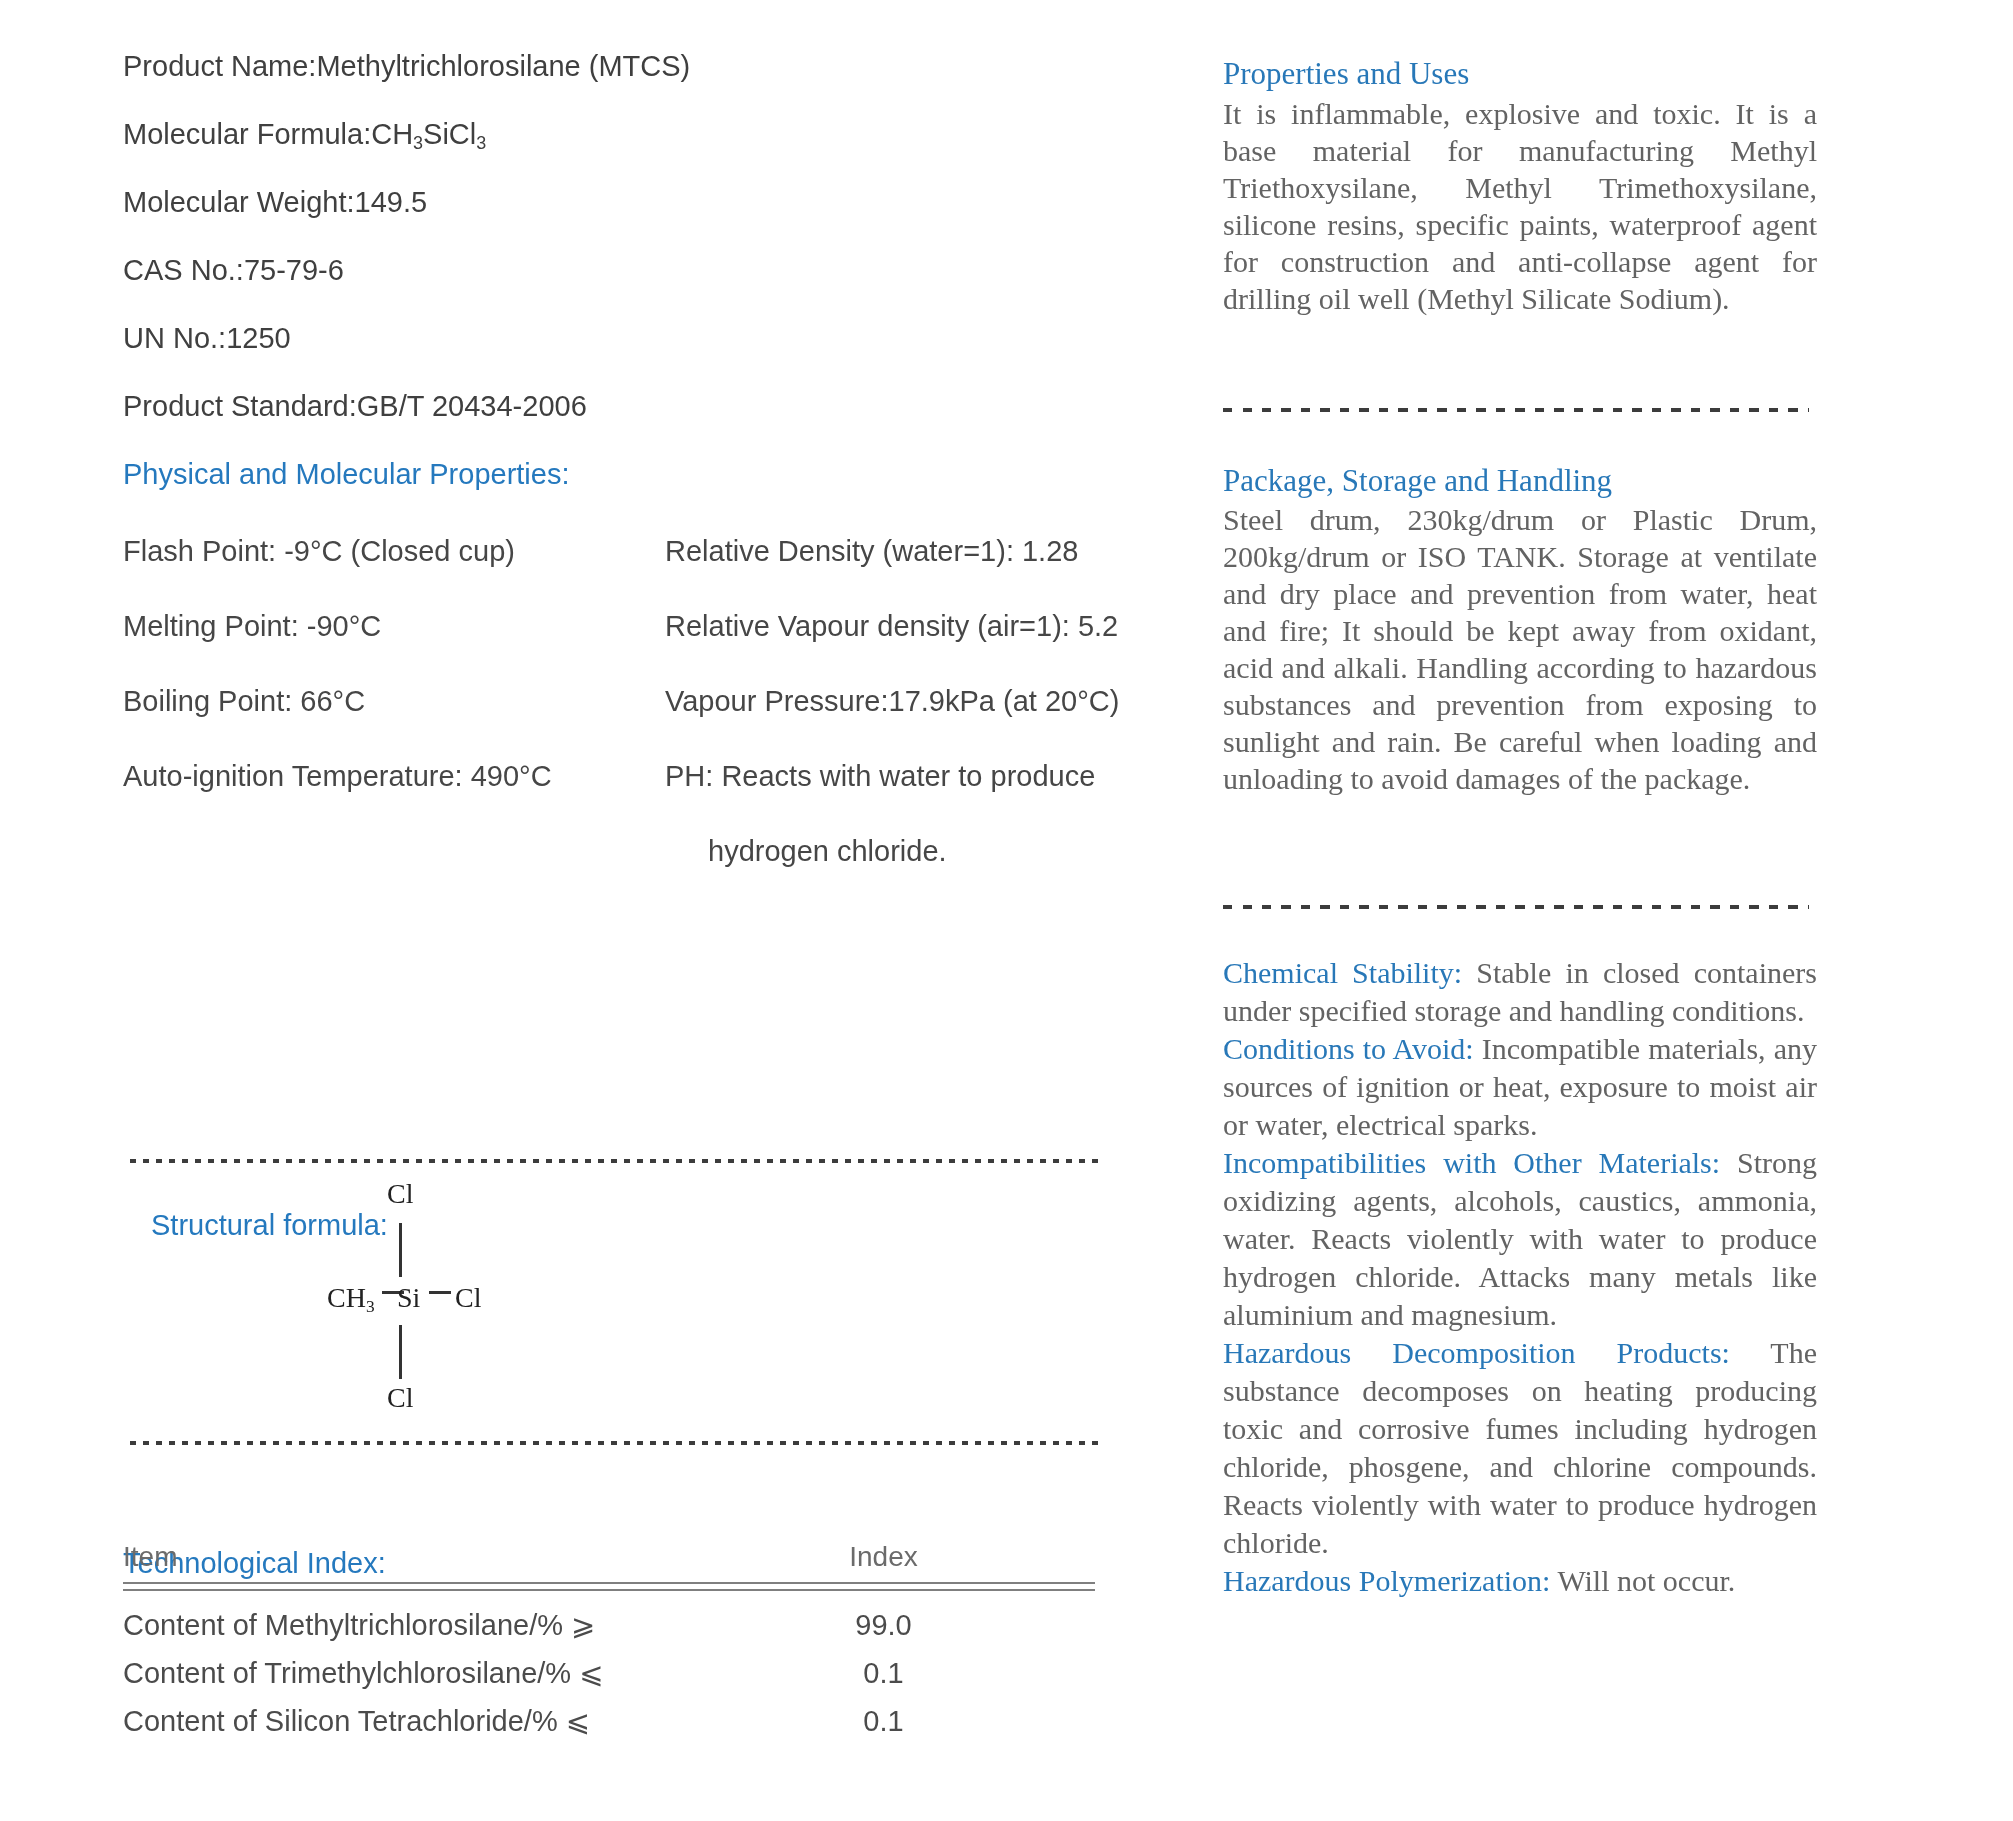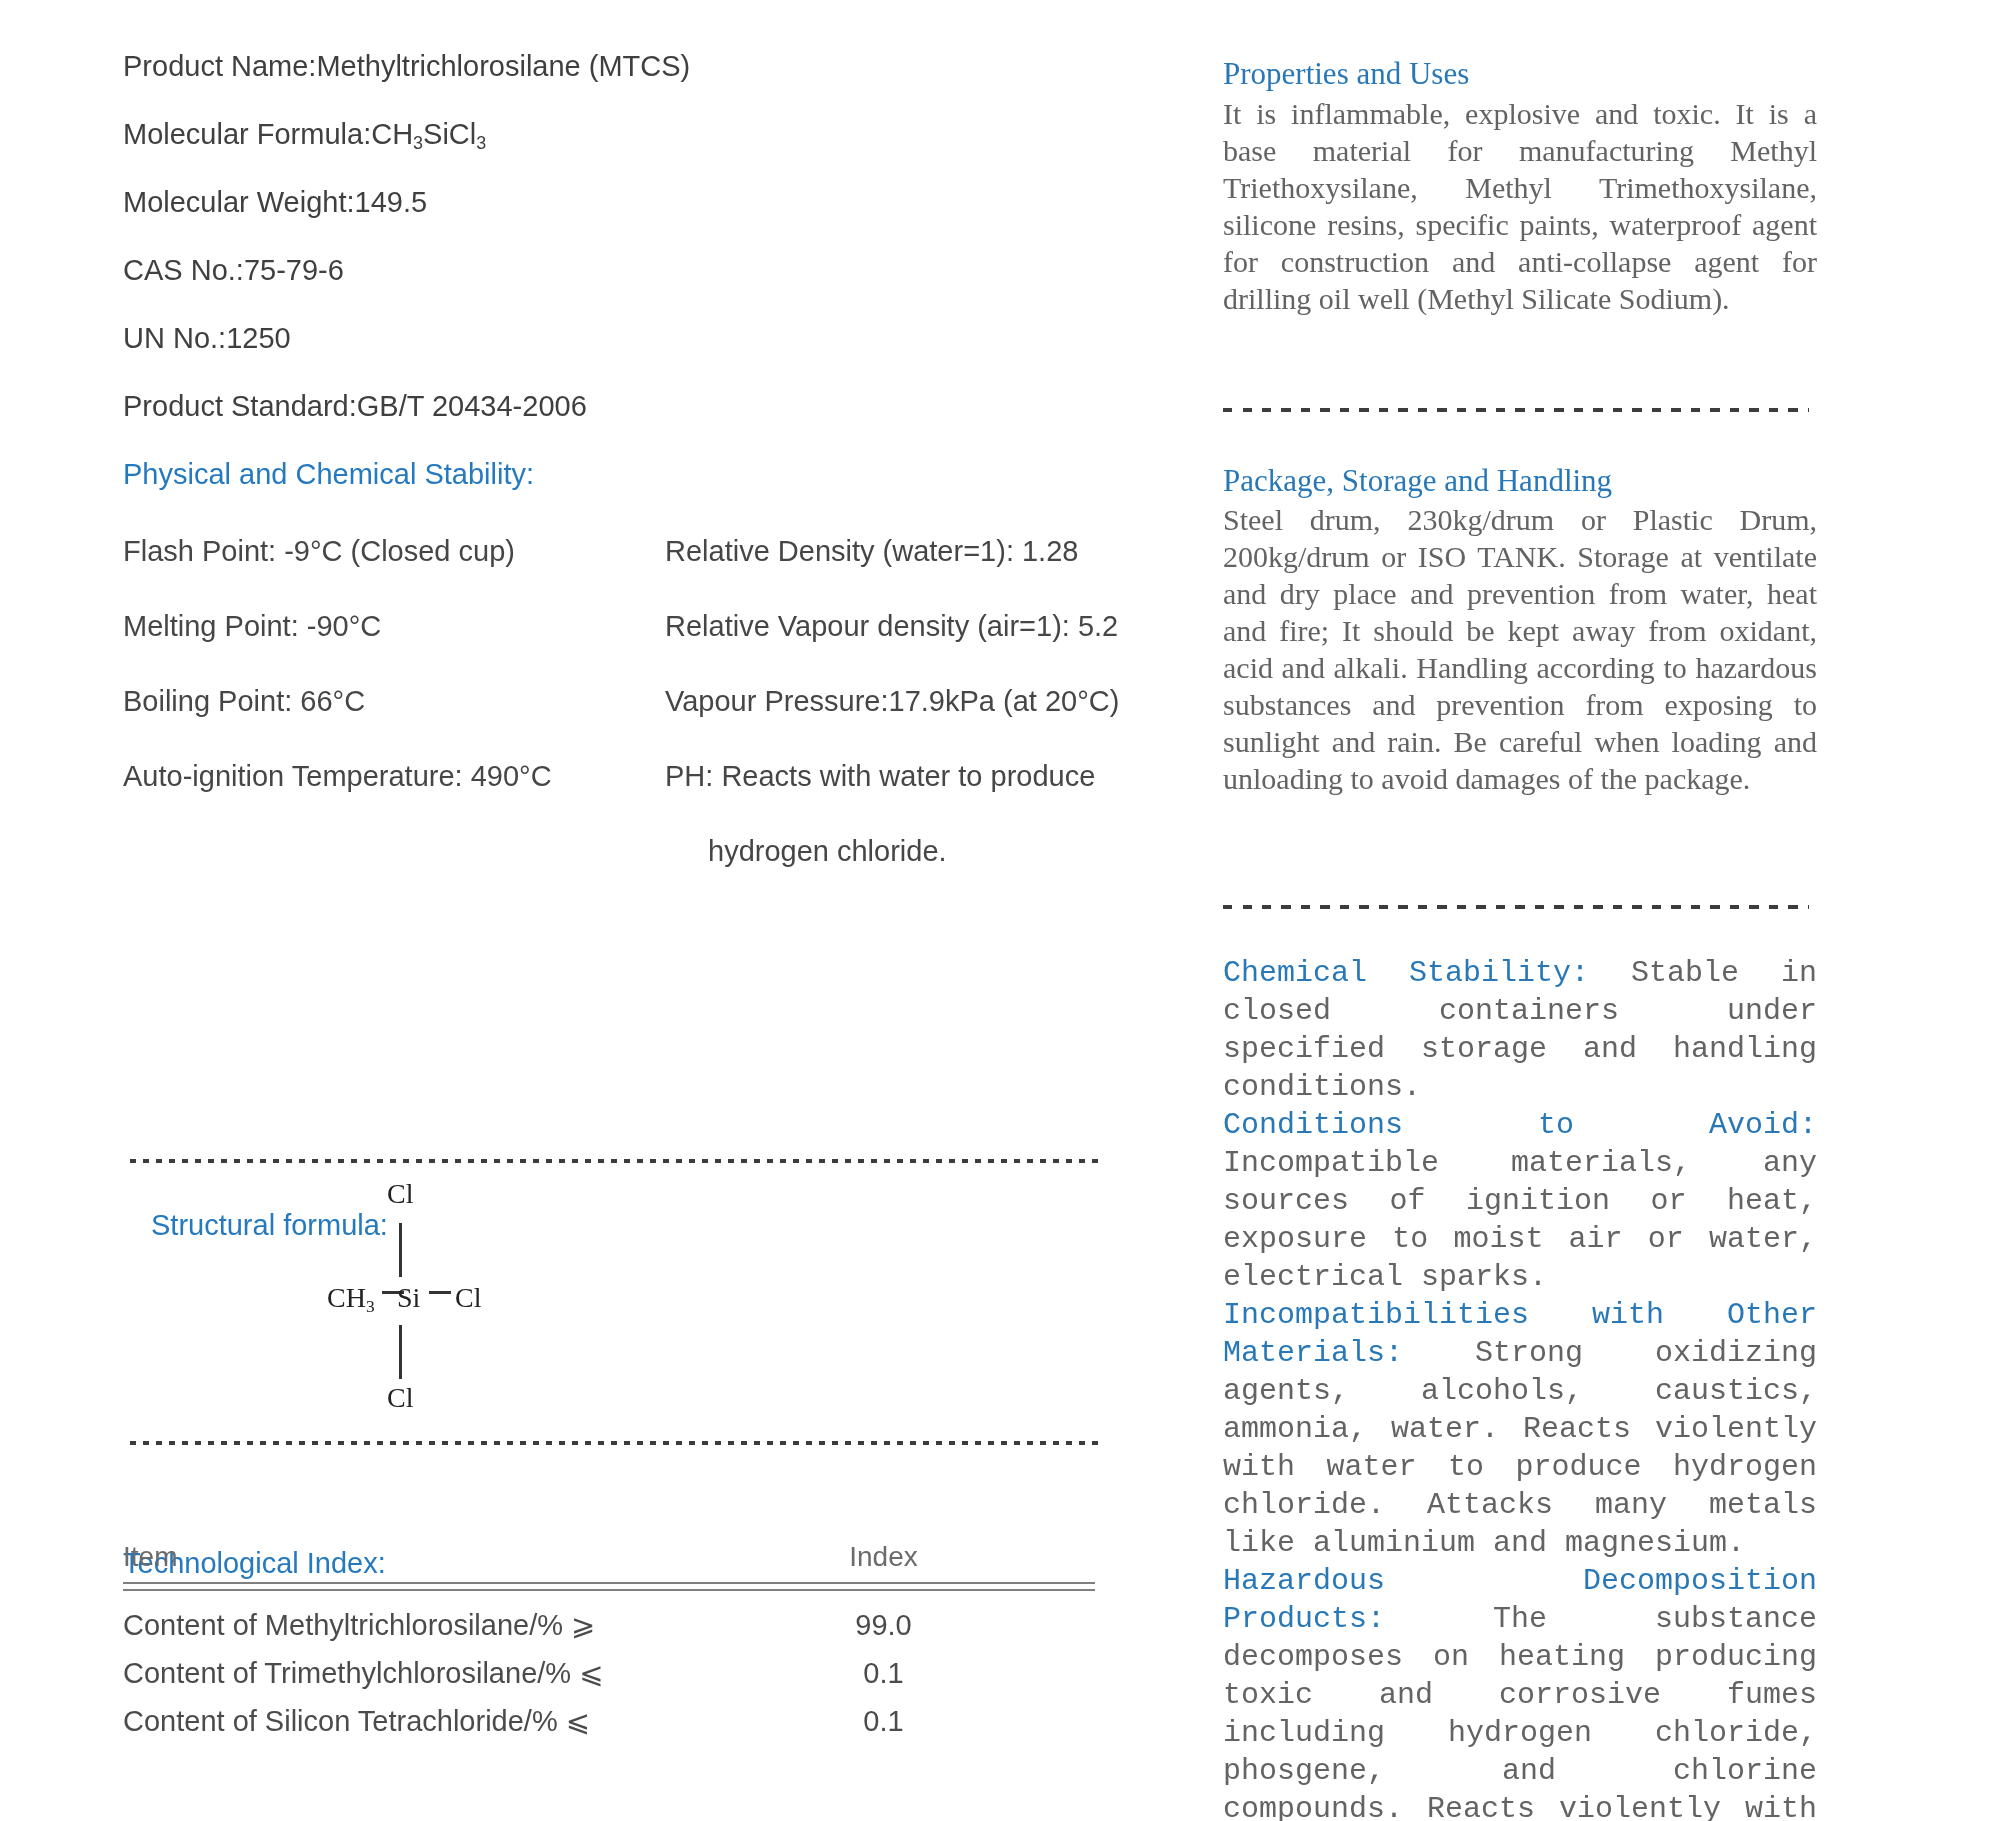--- a/index.html
+++ b/index.html
@@ -40,21 +40,21 @@
   .tbl-header .cidx{text-align:center;}
   .dbl-line{height:9.3px;width:972px;border-top:2.8px solid #7f7f7f;border-bottom:2.8px solid #7f7f7f;box-sizing:border-box;}
   .tbl-body{margin-top:9.3px;}
   .tbl-body .cell{font-size:29px;color:#4b4b4b;line-height:48px;height:48px;white-space:nowrap;}
   .tbl-body .cidx{text-align:center;}
 
   
   .rblock{position:absolute;left:1223px;width:594px;font-family:"Liberation Serif",serif;}
   .rhead{font-size:31px;color:#2878b8;line-height:39px;}
   .rbody{font-size:30px;color:#636363;line-height:37px;text-align:justify;}
-  .stab p{margin:0;font-size:30px;color:#636363;line-height:38px;text-align:justify;font-family:Liberation Mono, monospace;}
+  .stab p{margin:0;font-size:30px;color:#636363;line-height:38px;text-align:justify;}
   .stab .slabel{color:#2878b8;}
 </style>
 </head>
 <body>
 
 <div id="page">
 
   <div class="info-stack">
     <div class="lrow">
       <span class="lbl">Product Name:</span><span class="val">Methyltrichlorosilane (MTCS)</span>
@@ -67,21 +67,21 @@
     </div>
     <div class="lrow">
       <span class="lbl">CAS No.:</span><span class="val">75-79-6</span>
     </div>
     <div class="lrow">
       <span class="lbl">UN No.:</span><span class="val">1250</span>
     </div>
     <div class="lrow">
       <span class="lbl">Product Standard:</span><span class="val">GB/T 20434-2006</span>
     </div>
-    <div class="lrow section-head">Physical and Chemical Stability:</div>
+    <div class="lrow section-head">Physical and Molecular Properties:</div>
   </div>
 
   <div class="pcol pcol1">
     <div class="prow">Flash Point: -9°C (Closed cup)</div>
     <div class="prow">Melting Point: -90°C</div>
     <div class="prow">Boiling Point: 66°C</div>
     <div class="prow">Auto-ignition Temperature: 490°C</div>
   </div>
 
   <div class="pcol pcol2">

